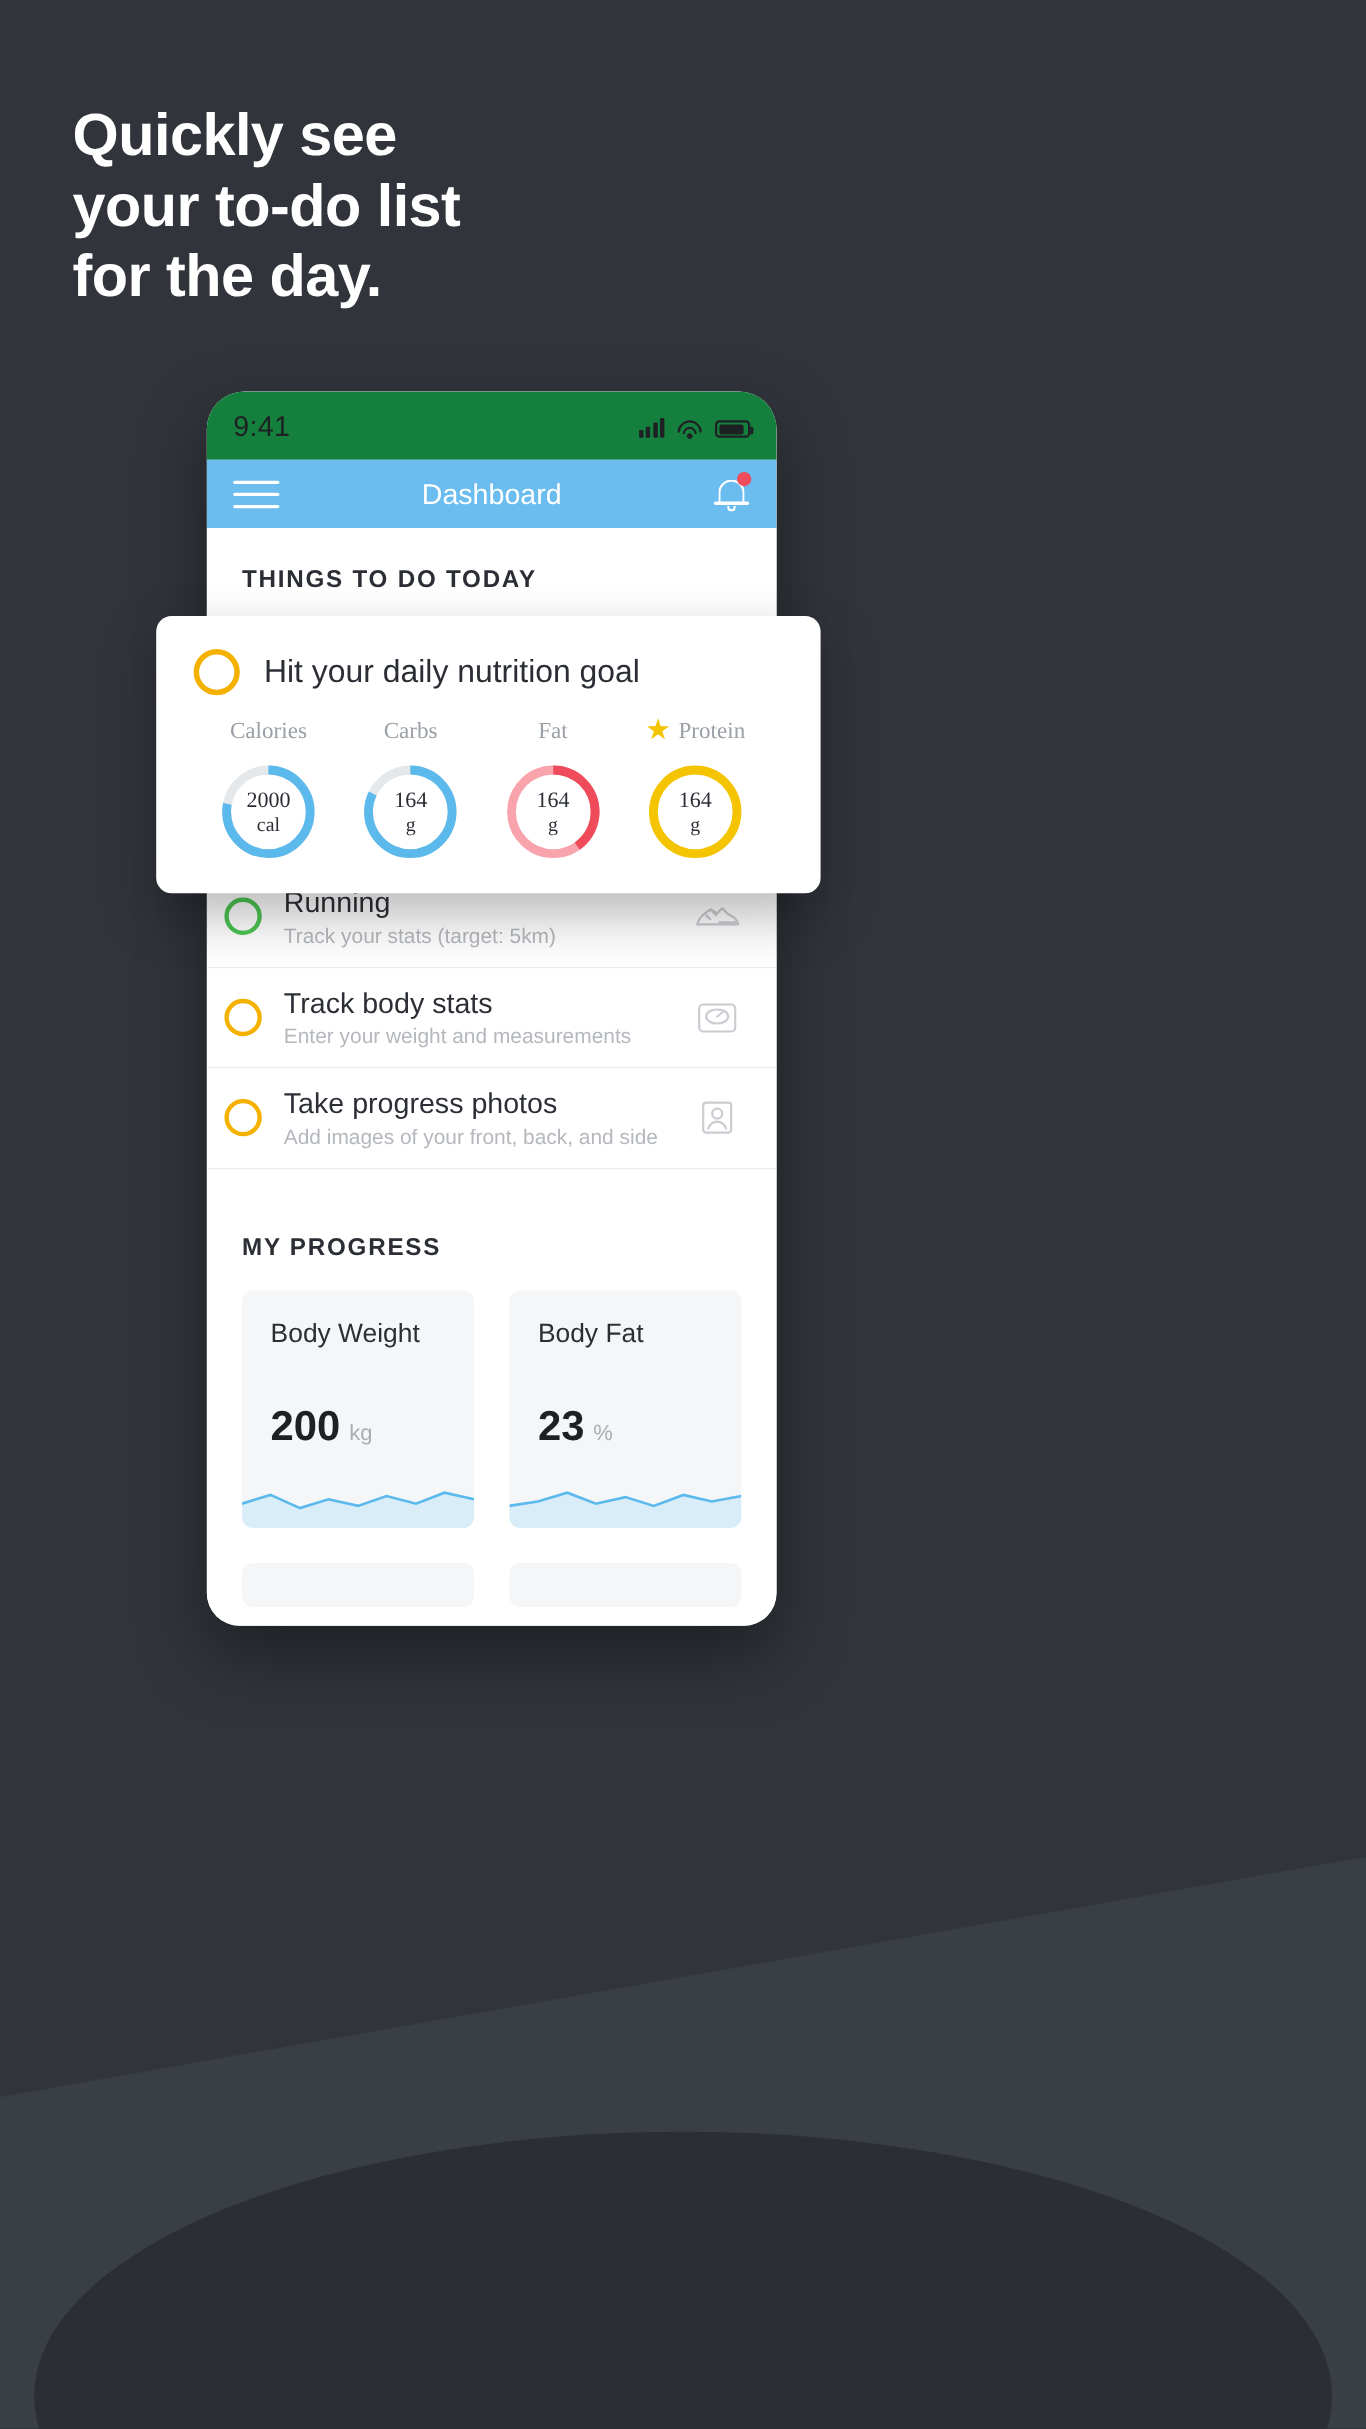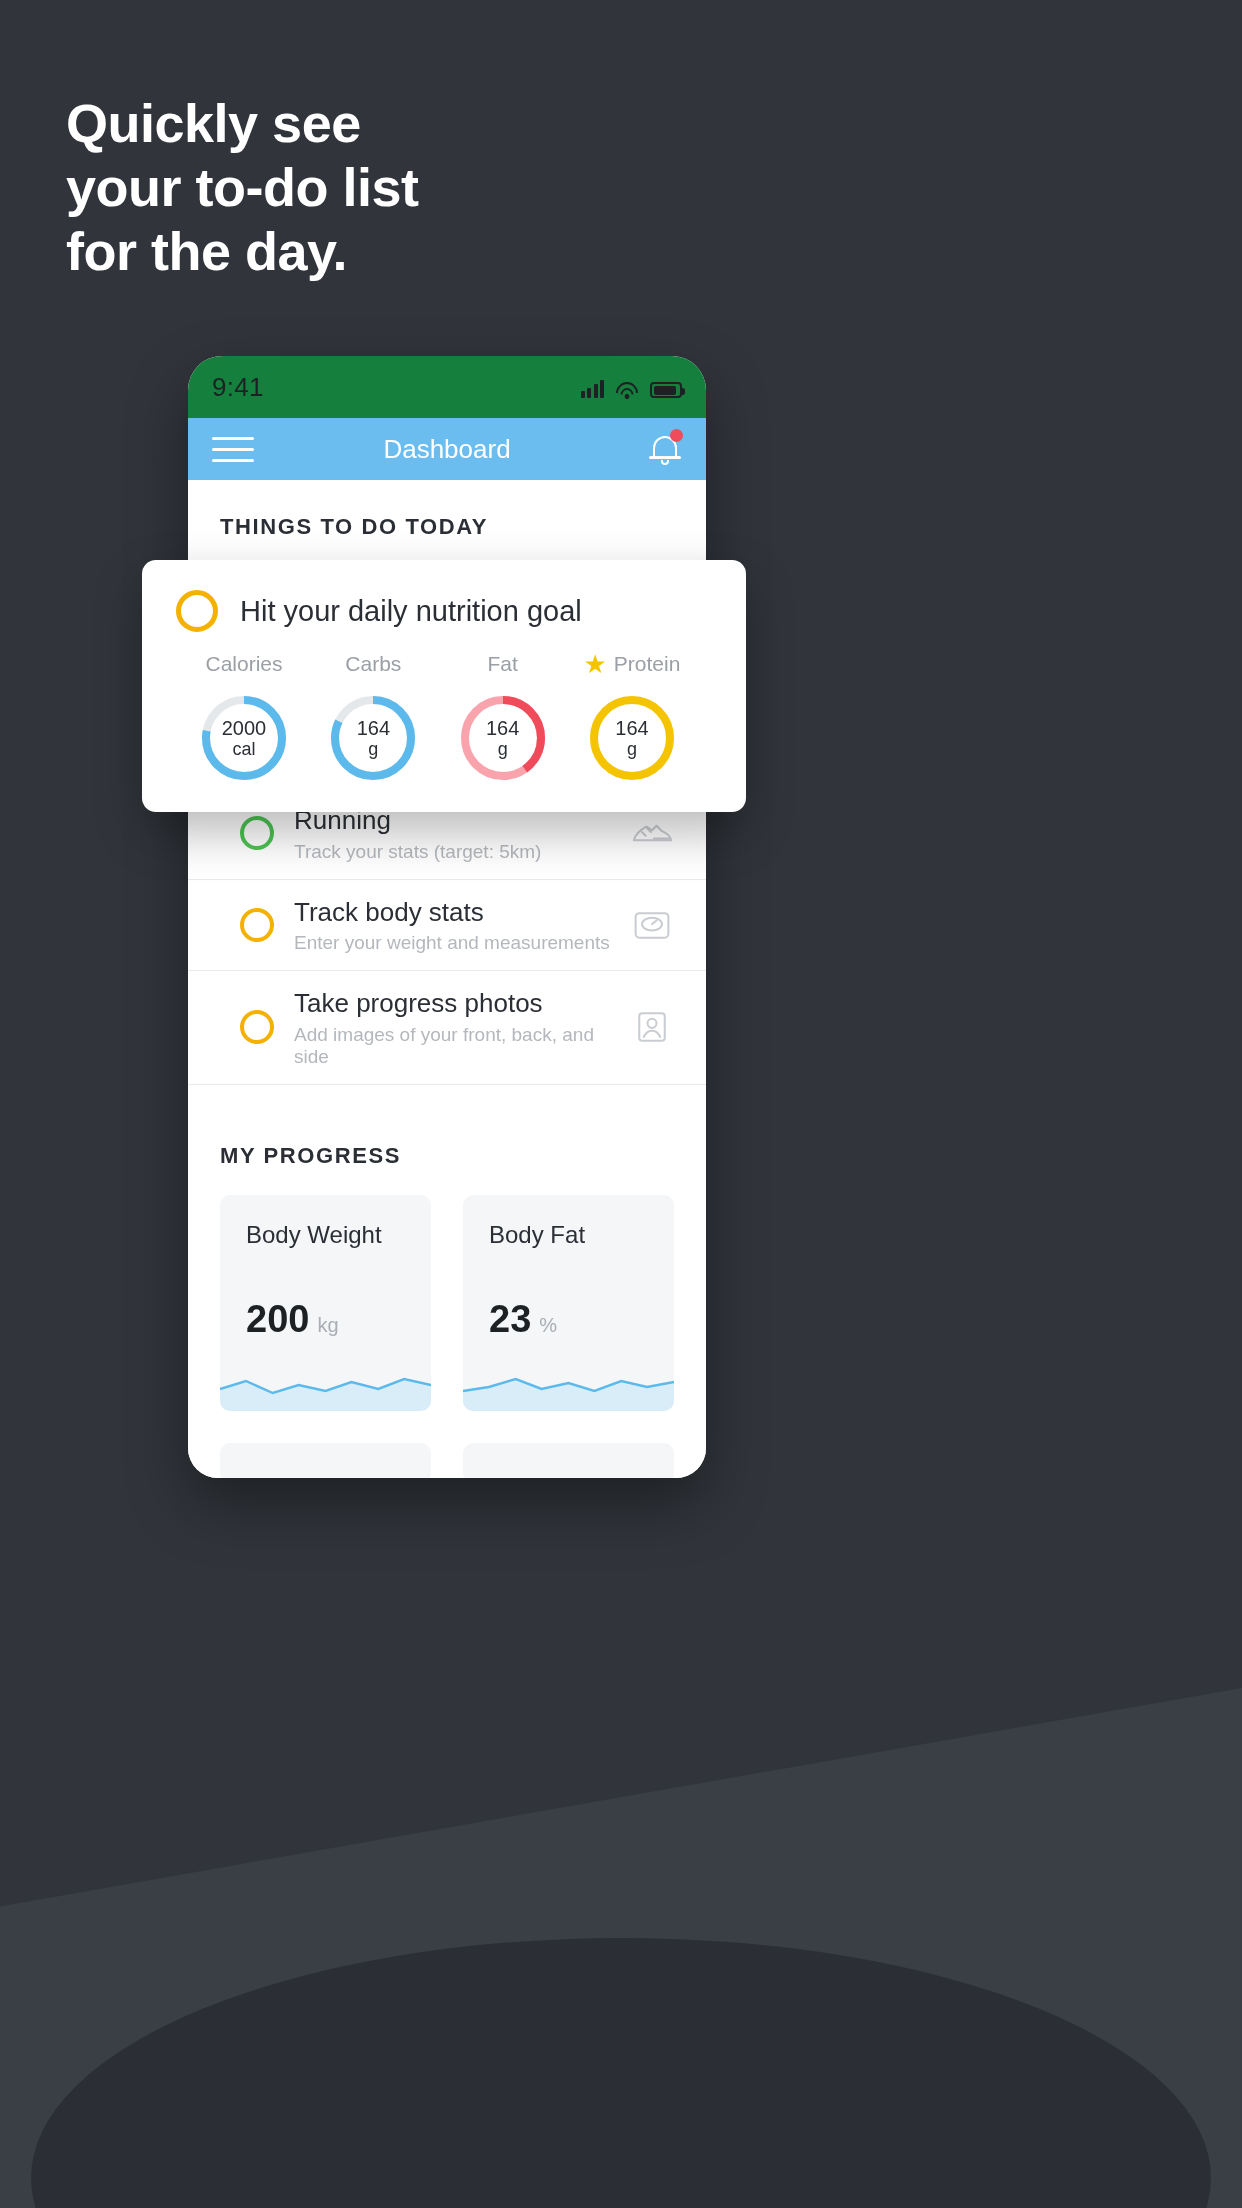--- a/index.html
+++ b/index.html
@@ -103,21 +103,21 @@
     font-size:22px; font-weight:bold; color:#2b2f35;
     letter-spacing:1.6px; padding:34px 32px 0 32px;
   }
 
   
   #todo-hidden { height:248px; }
 
   
   .todo-row {
     display:flex; align-items:center; gap:20px;
-    padding:16px 32px 16px 52px;
+    padding:16px 32px 16px 16px;
     border-bottom:1px solid #e9eaec;
     position:relative;
   }
   .todo-row:first-of-type { border-top:1px solid #e9eaec; }
   .ring-check { width:34px; height:34px; border-radius:50%; border:4px solid #f5b100; flex:0 0 34px; }
   .ring-check.green { border-color:#4cc552; }
   .todo-text { flex:1 1 auto; }
   .todo-title { font-size:26px; color:#2b2f35; line-height:1.25; }
   .todo-sub { font-size:19px; color:#b4b8bd; margin-top:4px; }
   .todo-icon { width:44px; height:40px; flex:0 0 44px; color:#c9ccd1; }
@@ -144,21 +144,21 @@
   #nutrition-card {
     position:absolute; left:142px; top:560px; width:604px; height:252px;
     background:#ffffff; border-radius:14px;
     box-shadow:0 20px 48px rgba(0,0,0,0.28);
     padding:30px 46px 0 34px;
   }
   #nutrition-head { display:flex; align-items:center; gap:22px; }
   #nutrition-ring { width:42px; height:42px; border-radius:50%; border:5px solid #f5b100; flex:0 0 42px; }
   #nutrition-title { font-size:29px; color:#2b2f35; }
   #macros { display:flex; justify-content:space-between; margin-top:18px; padding:0 6px; }
-  .macro { width:124px; text-align:center; }
+  .macro { width:124px; text-align:center;font-family:Liberation Serif, serif; }
   .macro-label { font-size:21px; color:#9aa0a6; display:flex; align-items:center; justify-content:center; gap:7px; height:28px; }
   .macro-star { color:#f5c400; font-size:26px; line-height:1; }
   .macro-dial { position:relative; width:96px; height:96px; margin:12px auto 0 auto; }
   .macro-dial svg { width:96px; height:96px; display:block; transform:rotate(-90deg); }
   .macro-center {
     position:absolute; inset:0; display:flex; flex-direction:column;
     align-items:center; justify-content:center; line-height:1.12;
   }
   .macro-num { font-size:20px; color:#2b2f35; }
   .macro-unit { font-size:18px; color:#2b2f35; }

